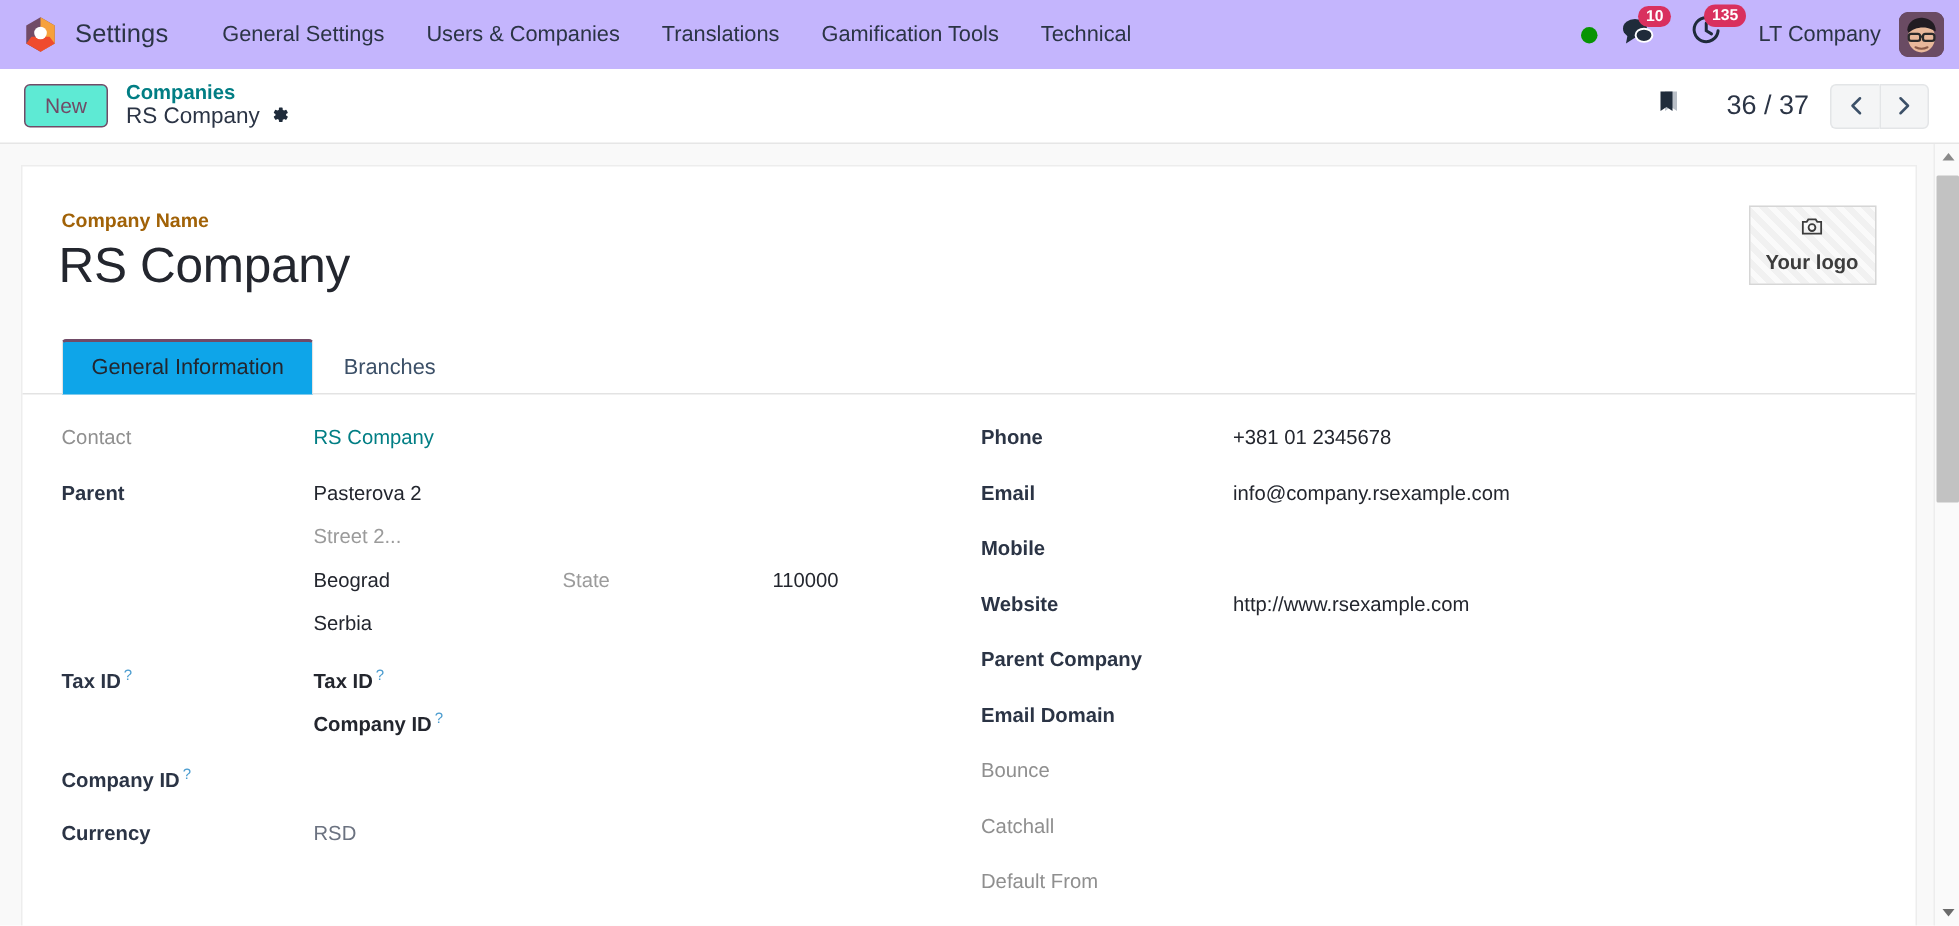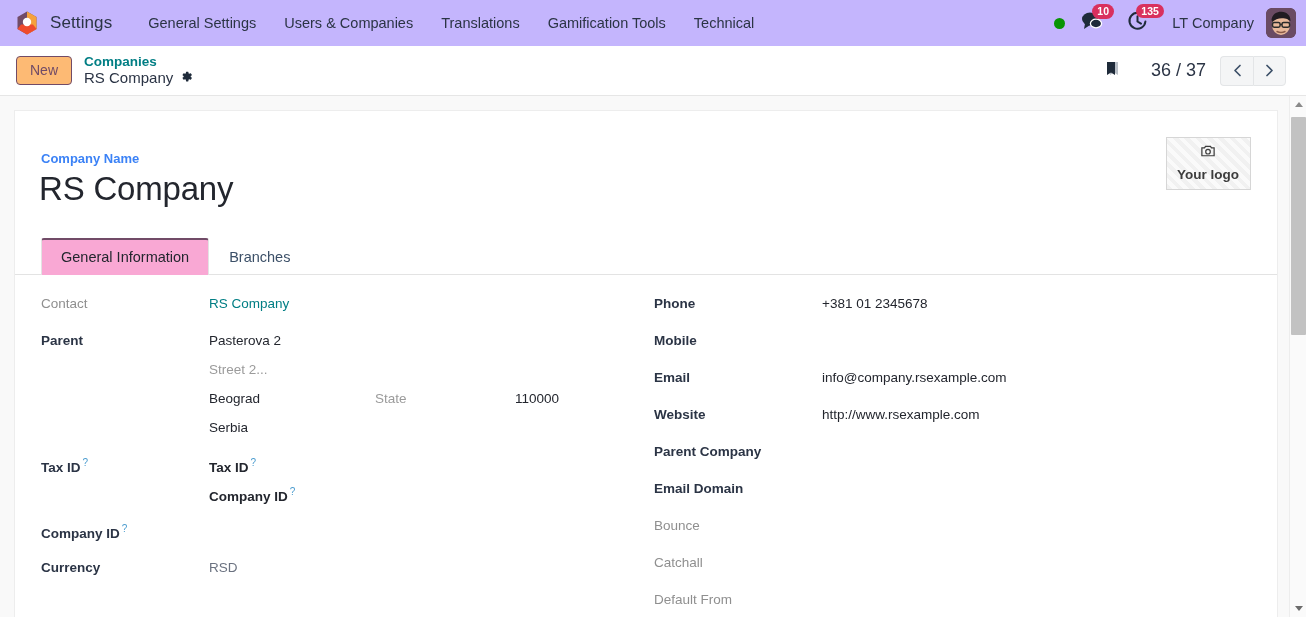--- a/index.html
+++ b/index.html
@@ -64,21 +64,21 @@
     position: absolute; top: 46px; left: 0;
     width: 1306px; height: 50px;
     background: #ffffff;
     border-bottom: 1px solid #e6e6e6;
     display: flex; align-items: center;
     z-index: 20;
   }
   .btn-new {
     margin-left: 16px;
     border: 1px solid #714b67; border-radius: 4px;
-    background: #fdba74; color: #714b67;
+    background: #5eead4; color: #714b67;
     font-size: 14px; padding: 5px 13px 6px 13px;
     cursor: pointer; line-height: 1.2;
   }
   .bc { margin-left: 12px; line-height: 1.12; }
   .bc-parent {
     font-size: 13.5px; color: #017e84; font-weight: 700;
     cursor: pointer; display: block;
   }
   .bc-current {
     font-size: 15px; color: #2b3445; display: flex;
@@ -125,22 +125,22 @@
     background-image: repeating-linear-gradient(45deg,
       #f1f1f1 0px, #f1f1f1 4px, #fafafa 4px, #fafafa 8px);
     font-size: 13.5px; font-weight: 700; color: #3c3c3c;
     padding: 6px 11px 7px 10px;
     display: flex; align-items: center; gap: 7px;
     cursor: pointer;
     flex-direction: column;
   }
 
   .field-name-label {
-    font-size: 13px; font-weight: 700; color: #3b82f6;
-    margin: 16px 0 2px 0;
+    font-size: 13px; font-weight: 700; color: #a16207;
+    margin: 4px 0 2px 0;
   }
   .company-title {
     font-size: 33px; font-weight: 400; color: #23262e;
     margin: 0 0 0 -2px; line-height: 1.25;
     letter-spacing: -.2px;
   }
 
   
   .tabs {
     margin-top: 28px;
@@ -151,21 +151,21 @@
   }
   .tab {
     font-size: 14.5px; color: #3c5068;
     padding: 9px 19px 10px 19px;
     cursor: pointer; background: transparent;
     border: 1px solid transparent; border-bottom: none;
     position: relative; top: 1px; white-space: nowrap;
   }
   .tab.active {
     color: #23262e;
-    background: #f9a8d4;
+    background: #0ea5e9;
     border-color: #e3e3e3;
     border-top: 2px solid #714b67;
     border-radius: 3px 3px 0 0;
   }
 
   
   .form {
     display: flex;
     padding-top: 18px;
   }
@@ -409,27 +409,27 @@
         </div>
 
         <div class="col right">
 
           <div class="row">
             <div class="lbl">Phone</div>
             <div class="val">+381 01 2345678</div>
           </div>
 
           <div class="row">
-            <div class="lbl">Mobile</div>
-            <div class="val"></div>
-          </div>
-
-          <div class="row">
             <div class="lbl">Email</div>
             <div class="val">info@company.rsexample.com</div>
+          </div>
+
+          <div class="row">
+            <div class="lbl">Mobile</div>
+            <div class="val"></div>
           </div>
 
           <div class="row">
             <div class="lbl">Website</div>
             <div class="val">http://www.rsexample.com</div>
           </div>
 
           <div class="row">
             <div class="lbl">Parent Company</div>
             <div class="val"></div>

